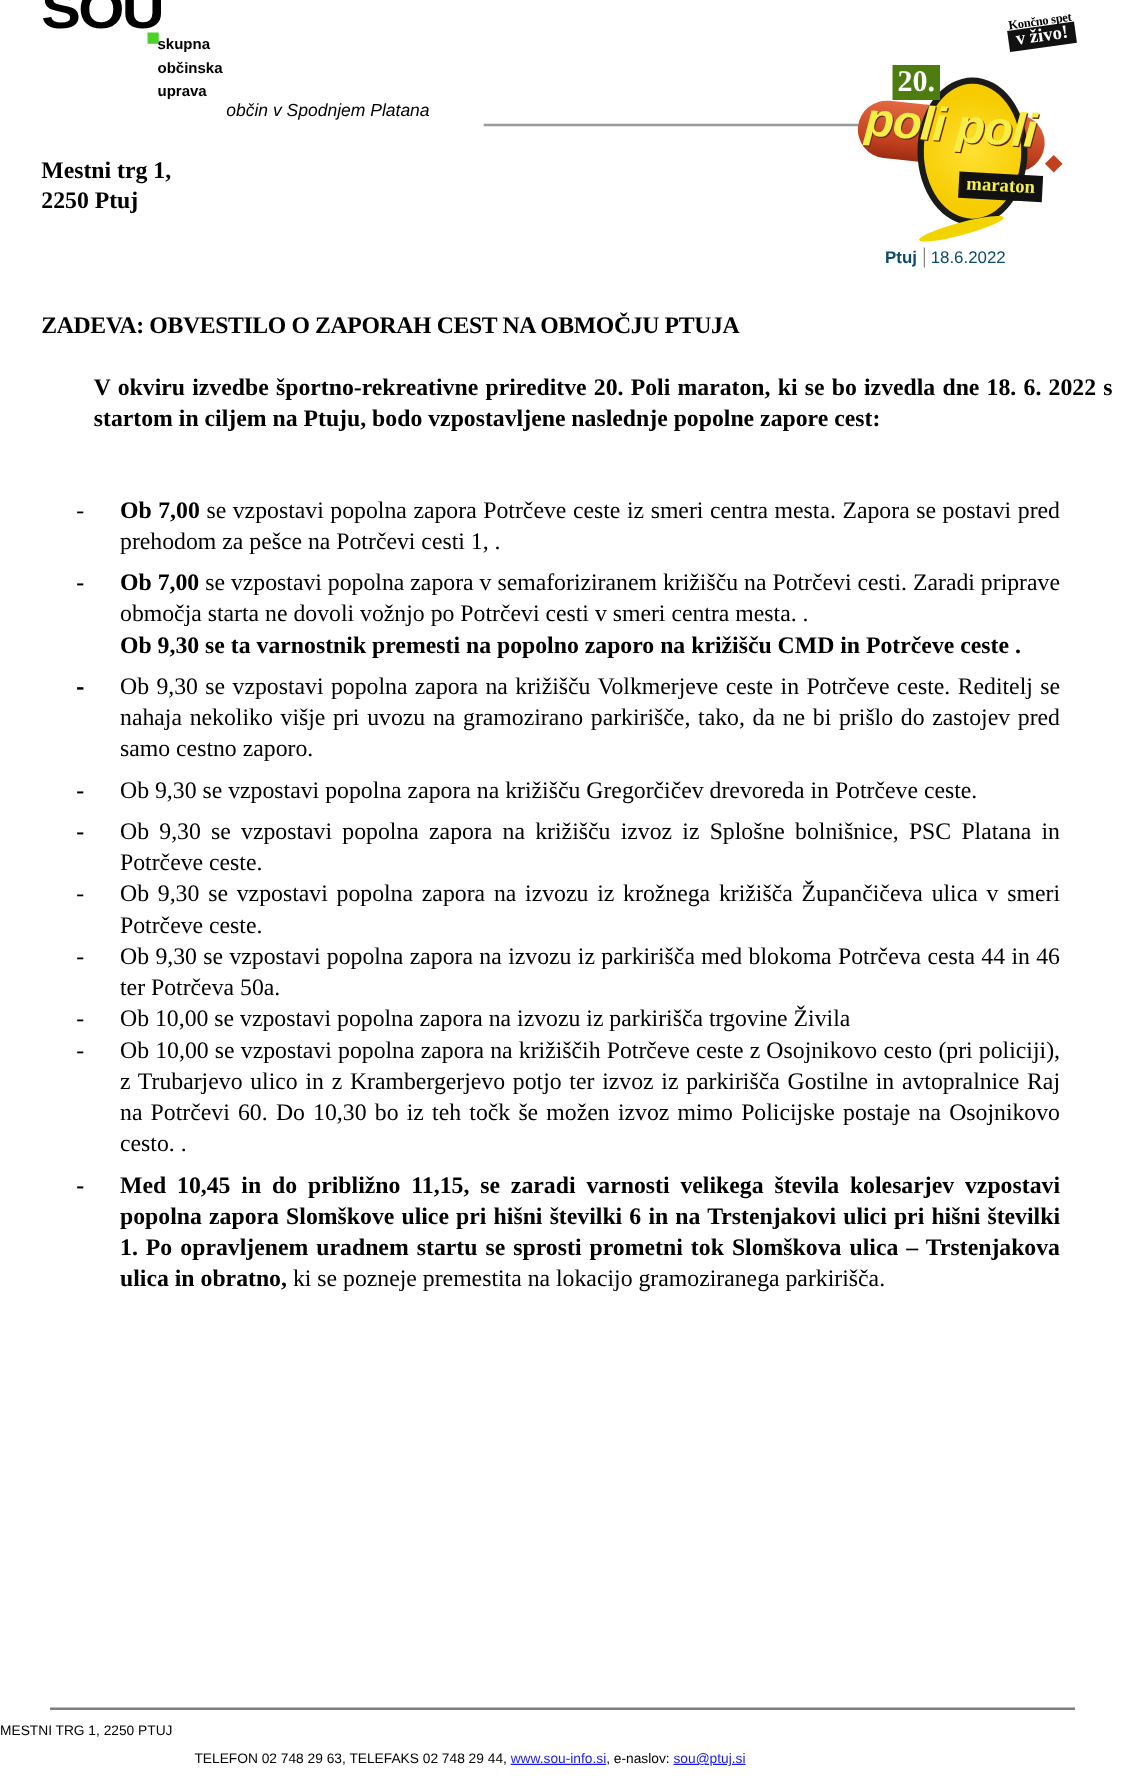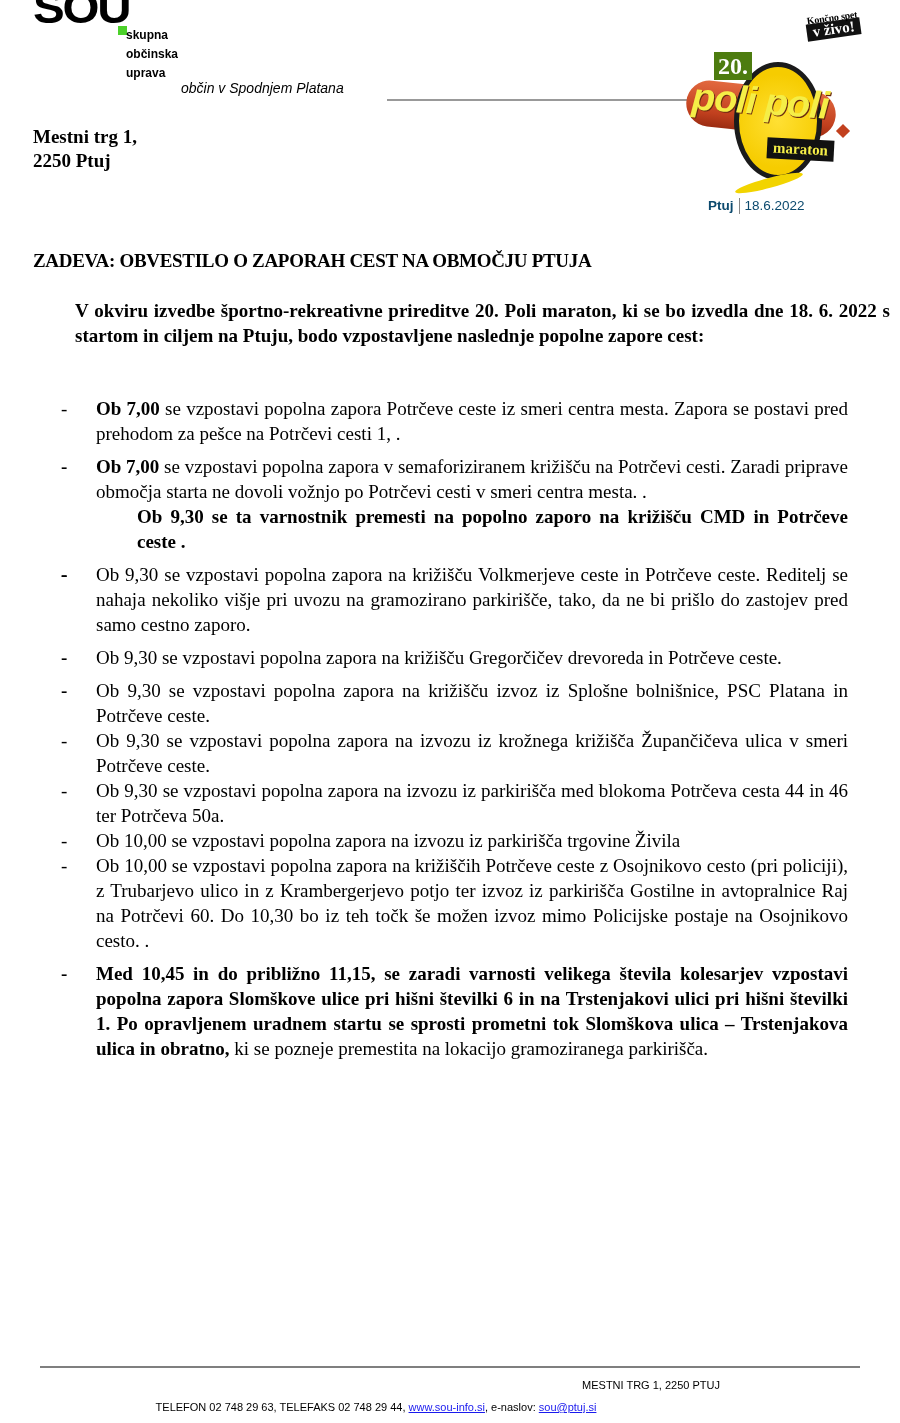--- a/index.html
+++ b/index.html
@@ -35,25 +35,25 @@
   #subject { position: absolute; left: 33px; top: 250px; font-family: "Liberation Serif", serif; font-weight: bold; font-size: 19px; letter-spacing: -0.3px; }
   #intro { position: absolute; left: 33px; top: 298px; width: 815px; font-family: "Liberation Serif", serif; font-weight: bold; font-size: 19px; line-height: 25px; text-align: justify; margin-left: 42px; }
 
   
   #closures { position: absolute; left: 33px; top: 396px; width: 815px; margin: 0; padding: 0; list-style: none; font-family: "Liberation Serif", serif; font-size: 19px; line-height: 25px; }
   #closures li { position: relative; padding-left: 63px; text-align: justify; }
   #closures li .dash { position: absolute; left: 28px; top: 0; }
   #closures li .dash.heavy { font-weight: bold; }
   .gap { margin-bottom: 8px; }
   .nogap { margin-bottom: 0; }
-  .follow { display: block; font-weight: bold; margin-left: 41px; }
+  .follow { display: block; font-weight: bold; }
 
   
   #footer-rule { position: absolute; left: 40px; top: 1366px; width: 820px; height: 2px; background: #7f7f7f; }
-  #footer-line1 { position: absolute; left: 0; width: 720px; top: 1379px; text-align: right; font-family: "Liberation Sans", sans-serif; font-size: 11px; }
+  #footer-line1 { position: absolute; left: 0; width: 900px; top: 1379px; text-align: left; font-family: "Liberation Sans", sans-serif; font-size: 11px; }
   #footer-line2 { position: absolute; left: 0; width: 752px; top: 1401px; text-align: center; font-family: "Liberation Sans", sans-serif; font-size: 11px; }
   #footer-line2 a { color: #1a1aee; text-decoration: underline; }
 </style>
 </head>
 <body>
 
 <div id="sou-logo">
   <div id="sou-word">SOU</div>
   <div id="sou-dot"></div>
   <div id="sou-lines">

